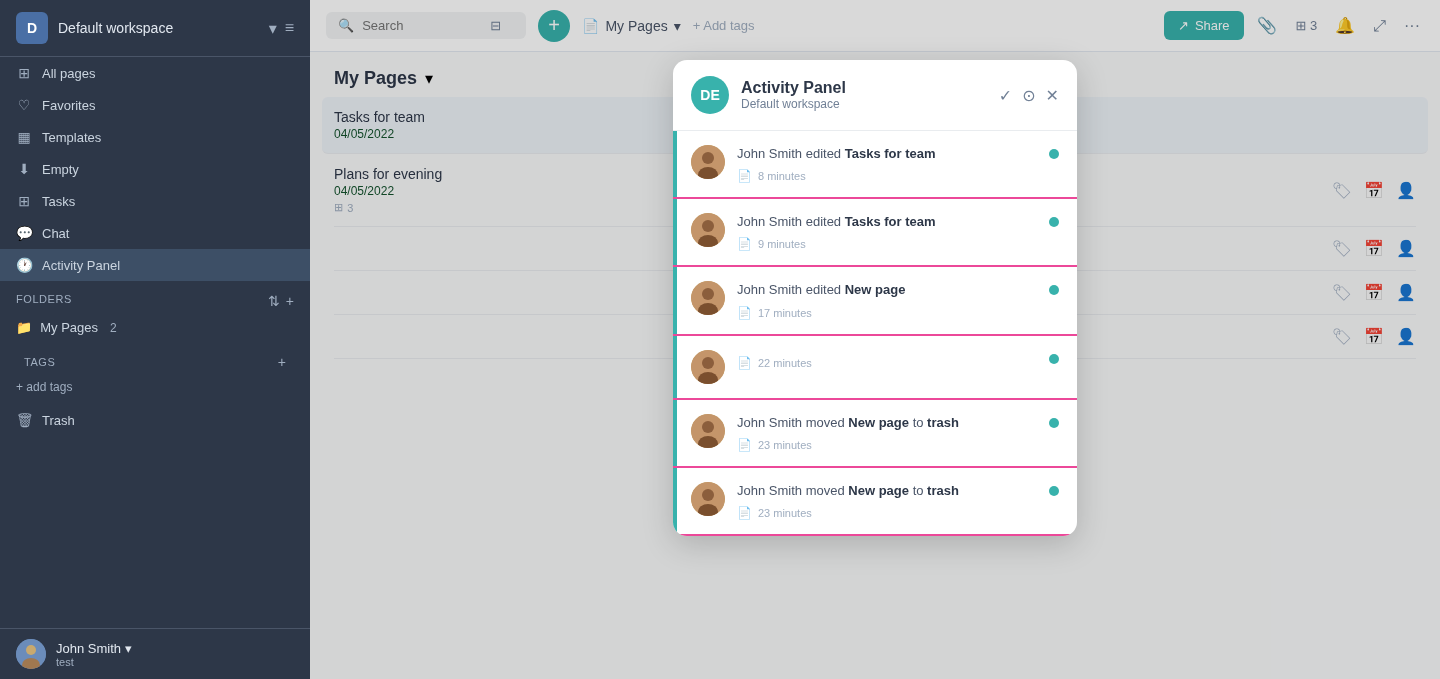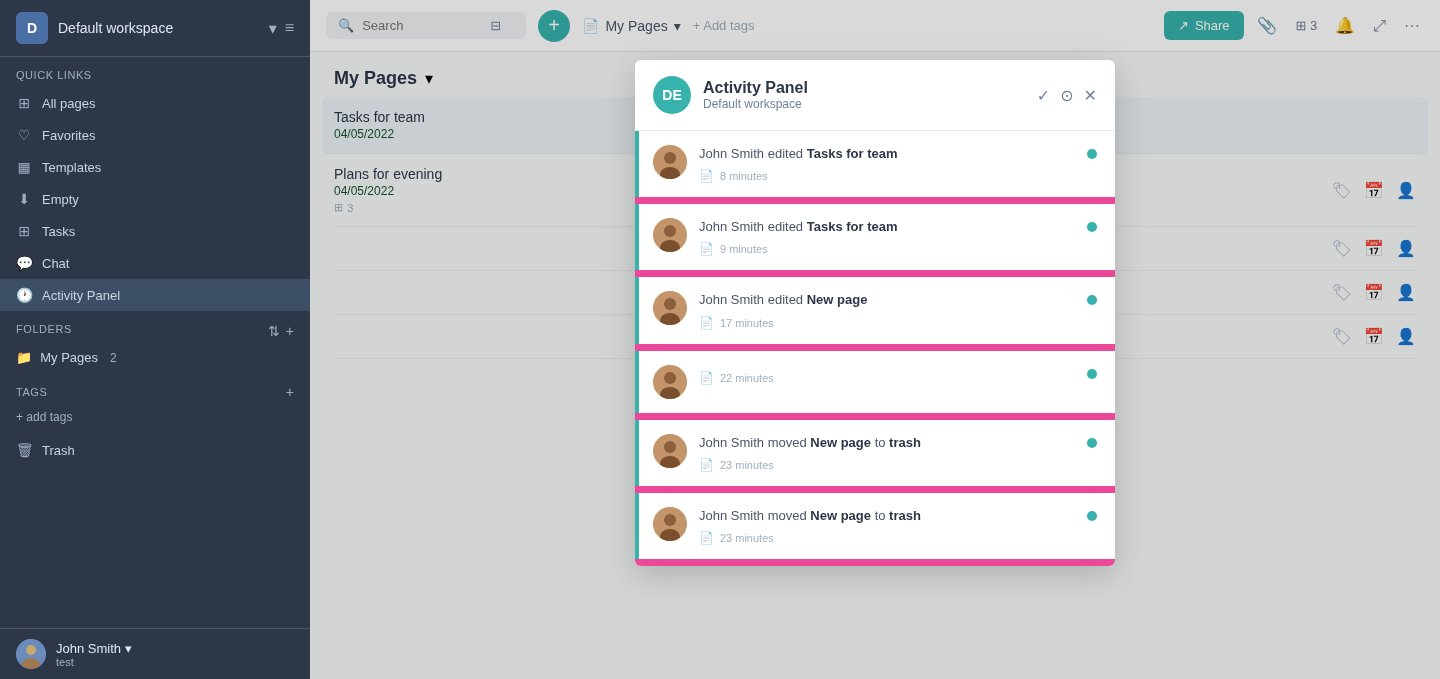--- a/index.html
+++ b/index.html
@@ -110,21 +110,21 @@
       cursor: pointer;
     }
 
     .folder-item .badge {
       margin-left: 4px;
       color: #a0aec0;
       font-size: 12px;
     }
 
     .tags-section {
-      padding: 12px 16px 4px;
+      padding: 12px 24px 4px;
       display: flex;
       align-items: center;
       justify-content: space-between;
     }
 
     .tags-label {
       font-size: 11px;
       color: #a0aec0;
       text-transform: uppercase;
       letter-spacing: 0.05em;
@@ -317,22 +317,22 @@
       background: rgba(0,0,0,0.15);
       display: flex;
       align-items: flex-start;
       justify-content: center;
       padding-top: 60px;
       z-index: 100;
     }
 
     .activity-panel {
       background: white;
-      border-radius: 6px;
-      width: 480px;
+      border-radius: 14px;
+      width: 404px;
       max-height: 560px;
       box-shadow: 0 8px 32px rgba(0,0,0,0.18);
       display: flex;
       flex-direction: column;
       overflow: hidden;
     }
 
     .panel-header {
       display: flex;
       align-items: center;
@@ -374,21 +374,21 @@
     .panel-body {
       overflow-y: auto;
       flex: 1;
     }
 
     .activity-item {
       display: flex;
       align-items: flex-start;
       gap: 12px;
       padding: 14px 18px;
-      border-bottom: 7px solid #ec4899;
+      border-bottom: 2px solid #ec4899;
       position: relative;
     }
 
     .activity-item .left-bar {
       position: absolute;
       left: 0;
       top: 0;
       bottom: 0;
       width: 4px;
       background: #38b2ac;
@@ -445,21 +445,20 @@
 <div class="sidebar">
   <div class="sidebar-header">
     <div class="workspace-avatar">D</div>
     <span class="workspace-name">Default workspace</span>
     <div class="sidebar-header-icons">
       <span>▾</span>
       <span>≡</span>
     </div>
   </div>
 
-  <div class="quick-links-label">Quick Links</div>
 
   <div class="sidebar-item">
     <span class="icon">⊞</span>
     <span>All pages</span>
   </div>
   <div class="sidebar-item">
     <span class="icon">♡</span>
     <span>Favorites</span>
   </div>
   <div class="sidebar-item">

